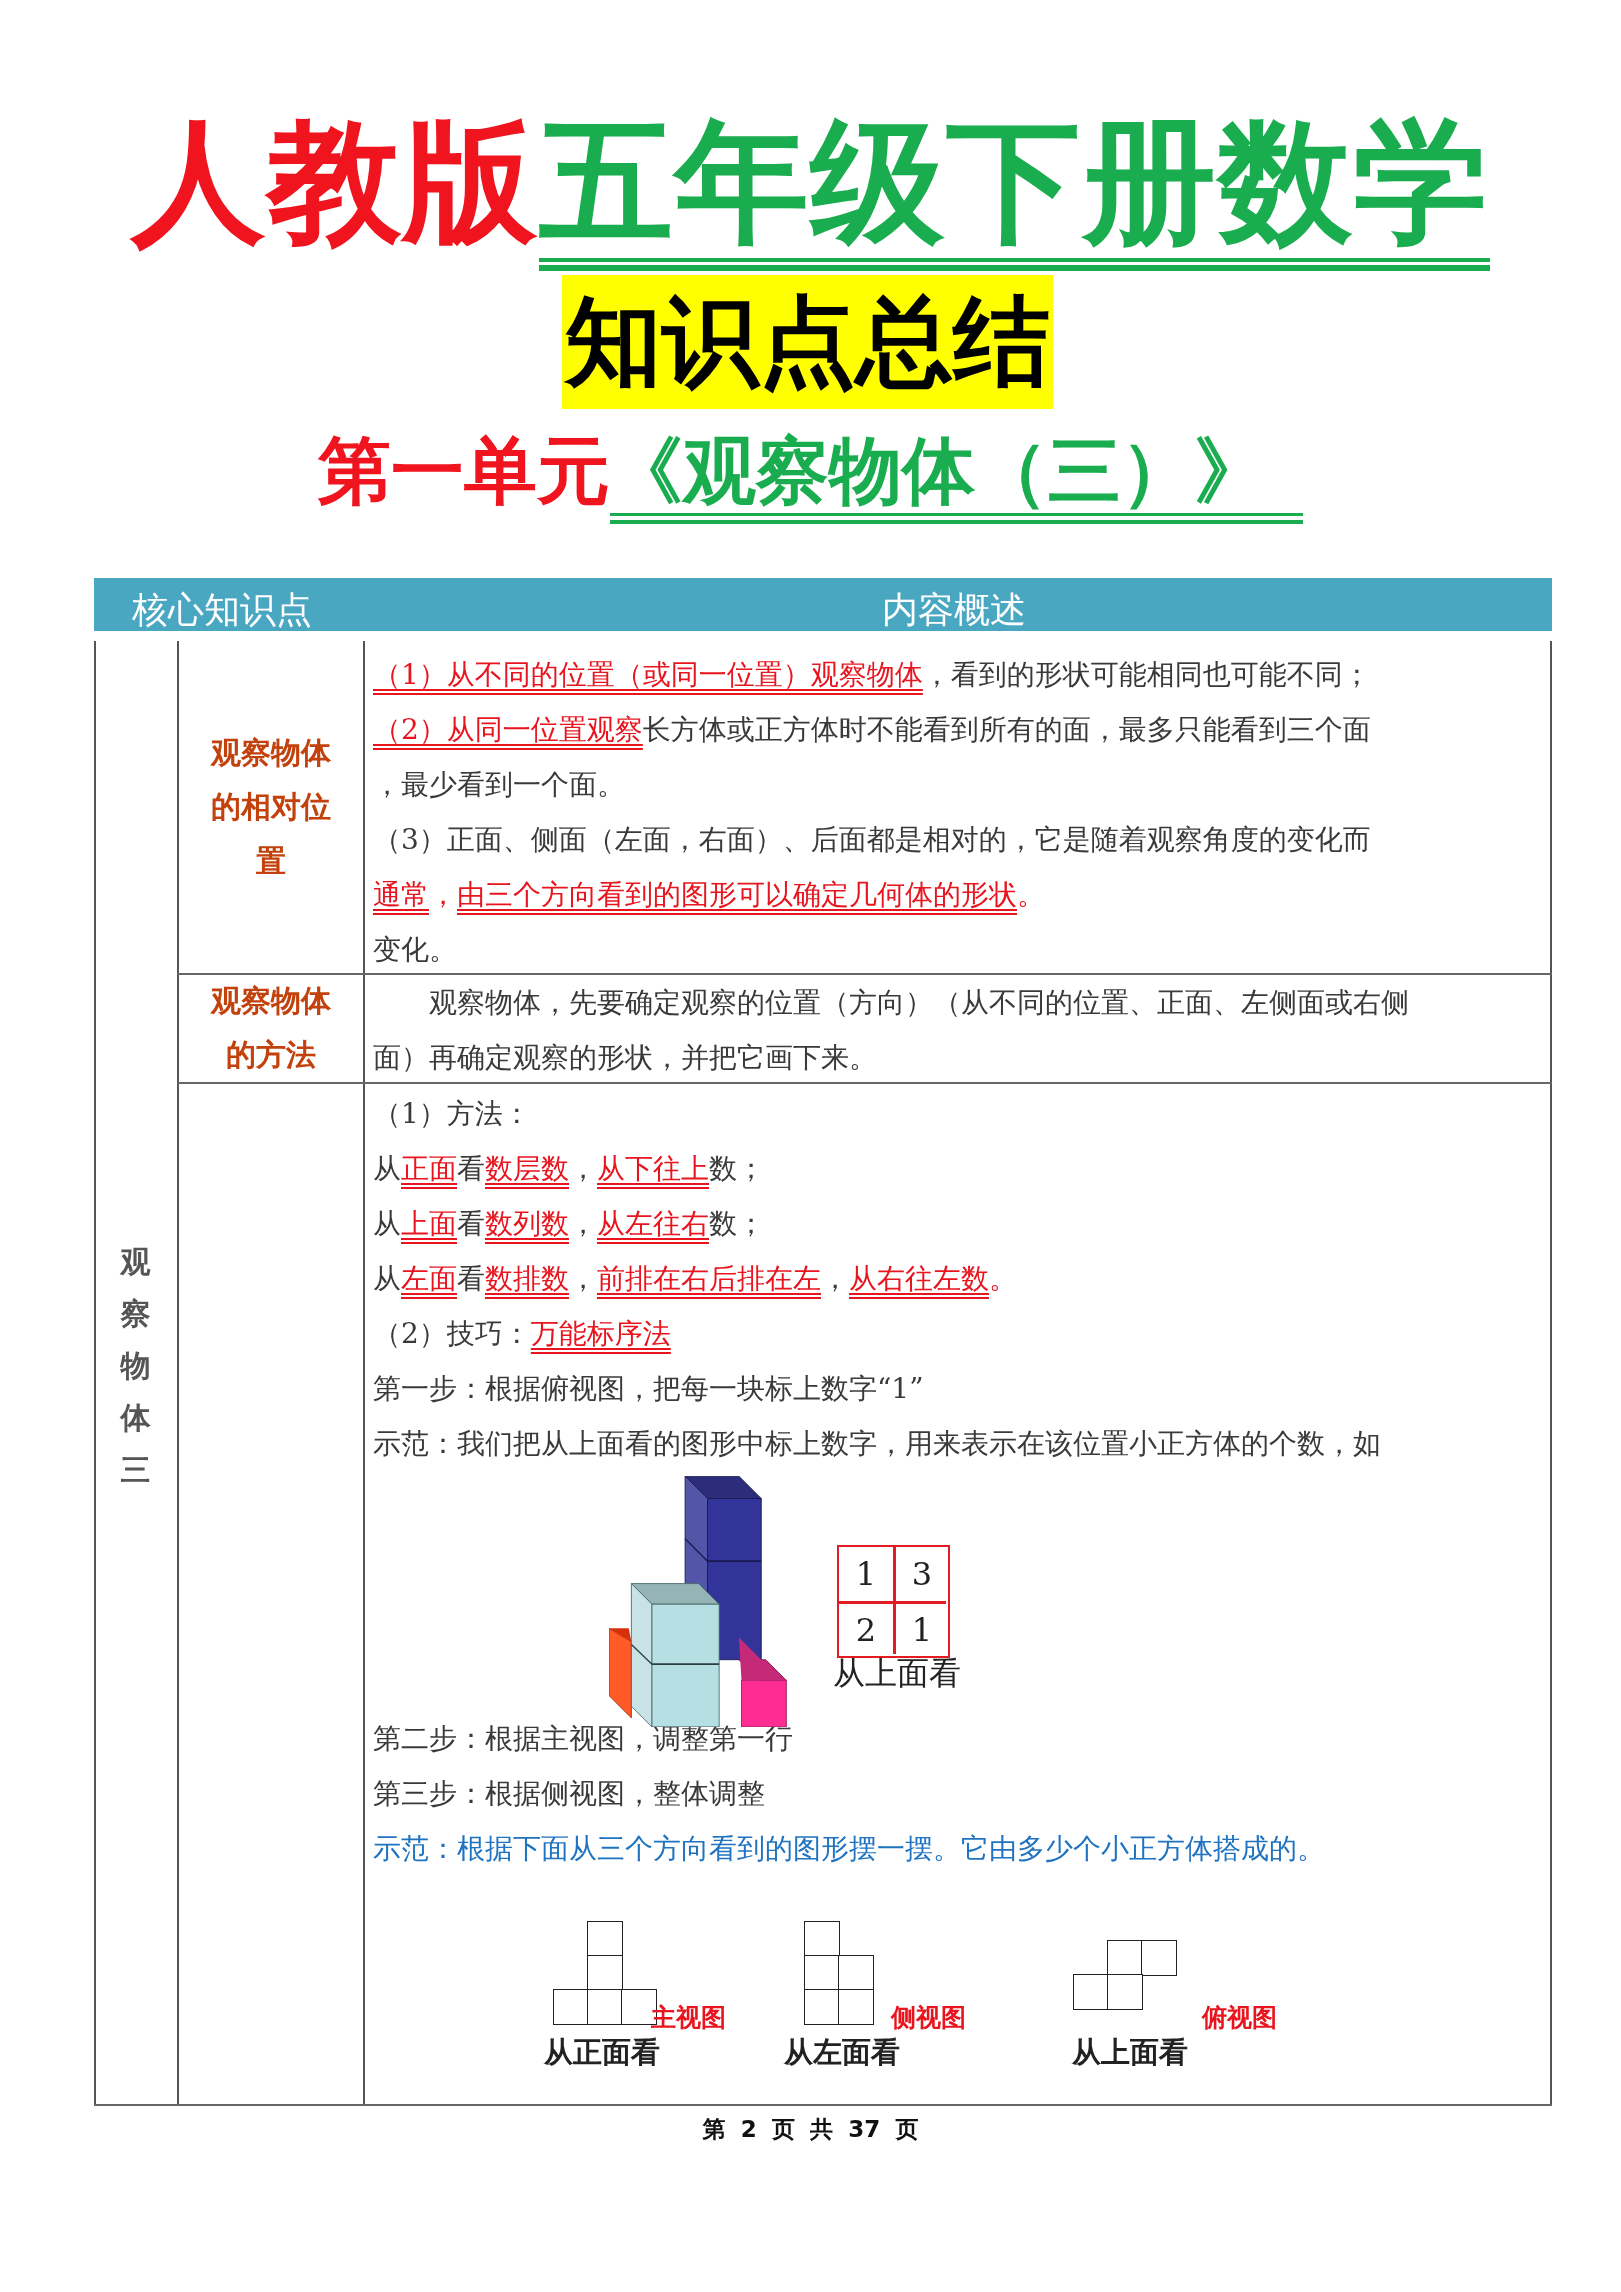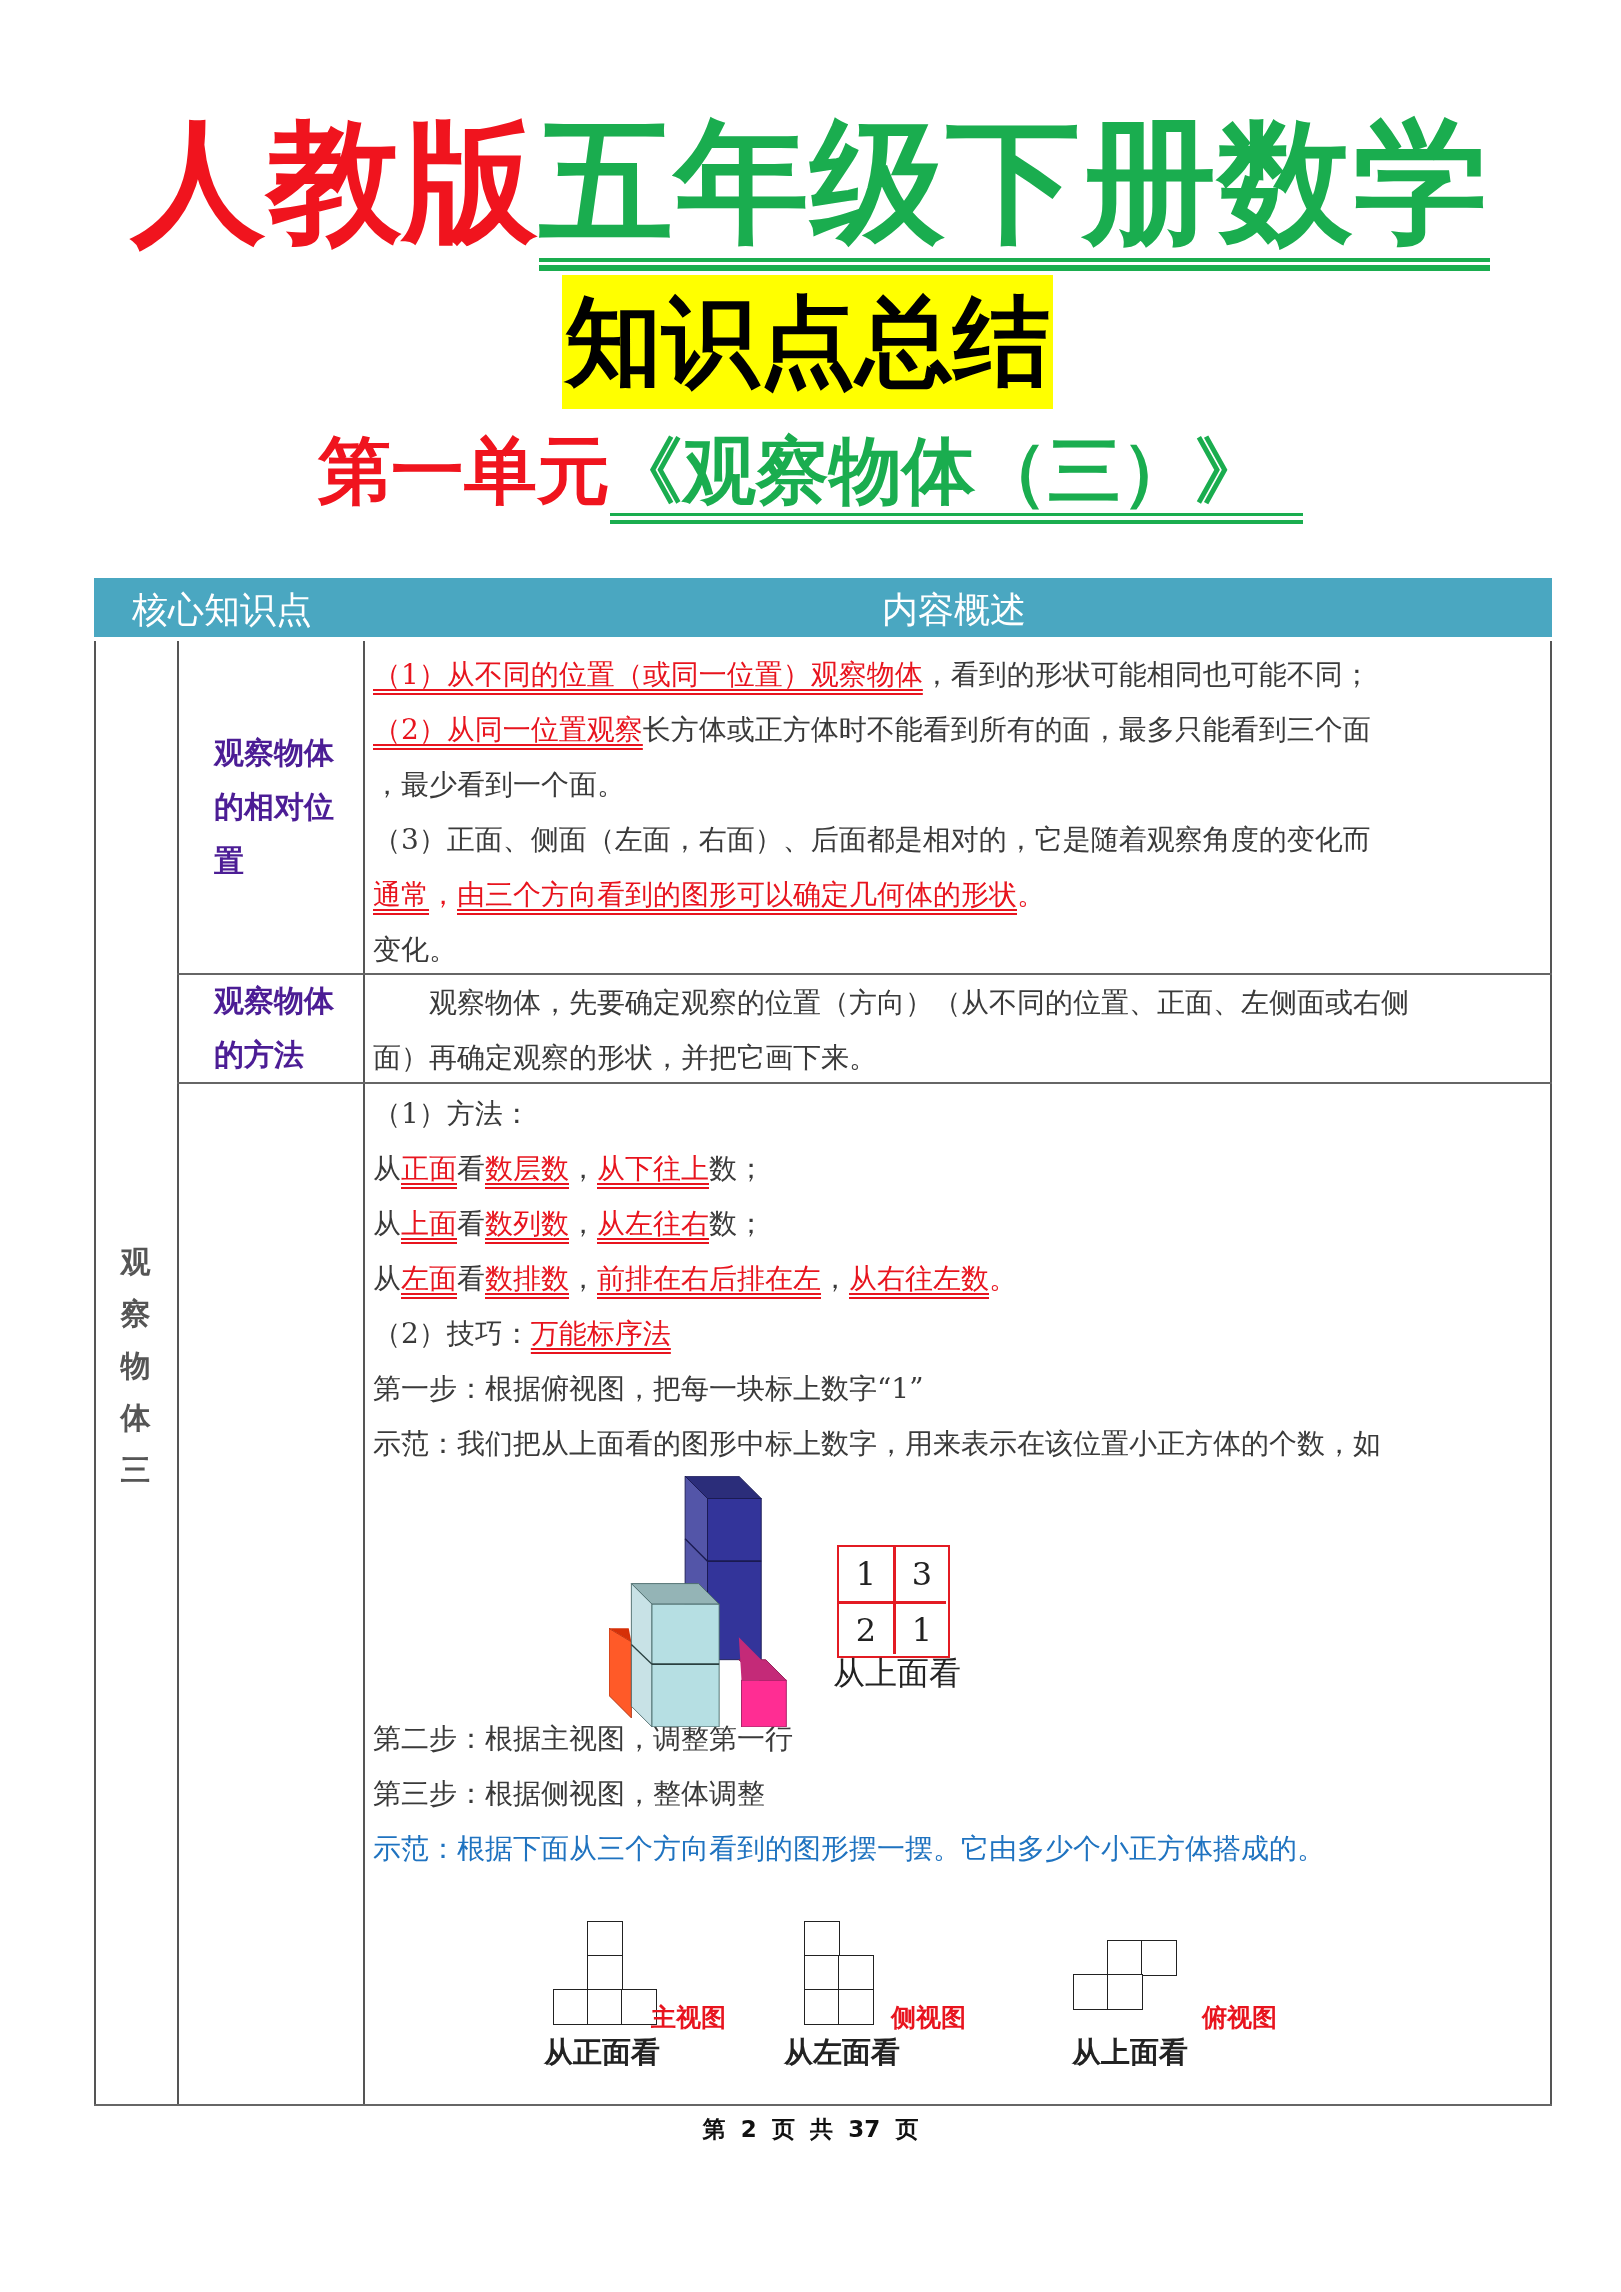--- a/index.html
+++ b/index.html
@@ -15,25 +15,25 @@
   .t2 { position: absolute; top: 275px; left: 562px; width: 491px; height: 134px; text-align: center;
         font-family: "DejaVu Sans", "Liberation Sans", sans-serif; font-weight: 900; font-size: 97px; line-height: 134px; color: #000; }
   .t3 { top: 421px; font-family: "DejaVu Sans", "Liberation Sans", sans-serif; font-weight: 900; font-size: 73px; line-height: 99px; }
   .t3 .red { color: #f0141e; }
   .t3 .green { color: #1aad4f; display: inline-block; position: relative; padding-right: 36px; }
   .t3 .green::after { content: ""; position: absolute; left: 0; right: 0; bottom: -3.6px; height: 10.7px;
         border-top: 3.6px solid #1aad4f; border-bottom: 4.5px solid #1aad4f; box-sizing: border-box; }
 
   
   .tbl { position: absolute; left: 94px; top: 578px; width: 1458px; height: 1528px; }
-  .hdr { position: absolute; left: 0; top: 0; width: 1458px; height: 59px; background: #4aa7c1; }
+  .hdr { position: absolute; left: 0; top: 0; width: 1458px; height: 53px; background: #4aa7c1; }
   .hdr span { position: absolute; top: 0; line-height: 63px; color: #ffffff; font-family: "DejaVu Sans", "Liberation Sans", sans-serif; font-size: 36px; }
   .vline { position: absolute; width: 1.8px; background: #555; }
   .hline { position: absolute; height: 1.8px; background: #666; }
-  .cell-title { position: absolute; font-family: "DejaVu Sans", "Liberation Sans", sans-serif; font-weight: bold; font-size: 30px; color: #4c1d95; line-height: 54px; padding-left: 35px; }
+  .cell-title { position: absolute; text-align: center; font-family: "DejaVu Sans", "Liberation Sans", sans-serif; font-weight: bold; font-size: 30px; color: #c2410c; line-height: 54px; }
   .vert { position: absolute; left: 0; width: 83px; text-align: center; font-family: "DejaVu Sans", "Liberation Sans", sans-serif; font-weight: bold; font-size: 30px; color: #555; line-height: 52px; }
   .content { position: absolute; left: 279px; font-size: 28px; line-height: 55px; color: #3a3a3a; white-space: nowrap; }
   .r { color: #e8141e; }
   .u { color: #e8141e; text-decoration: underline double #e8141e; text-underline-offset: 5.4px; }
   .blue { color: #1f73c0; }
   .line { display: block; height: 55px; }
 
   
   .cubes { position: absolute; left: 609px; top: 1476px; }
   .grid2 { position: absolute; left: 837px; top: 1545px; width: 113px; height: 113px; border: 2.7px solid #e31b23; box-sizing: border-box; }

